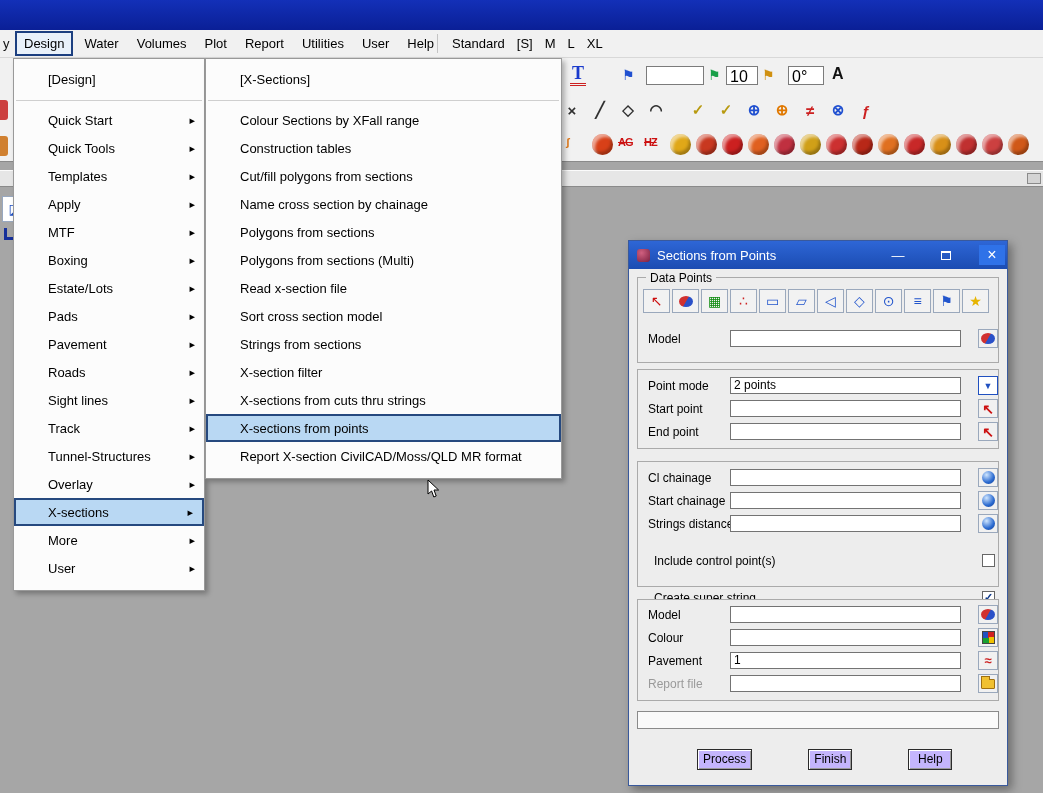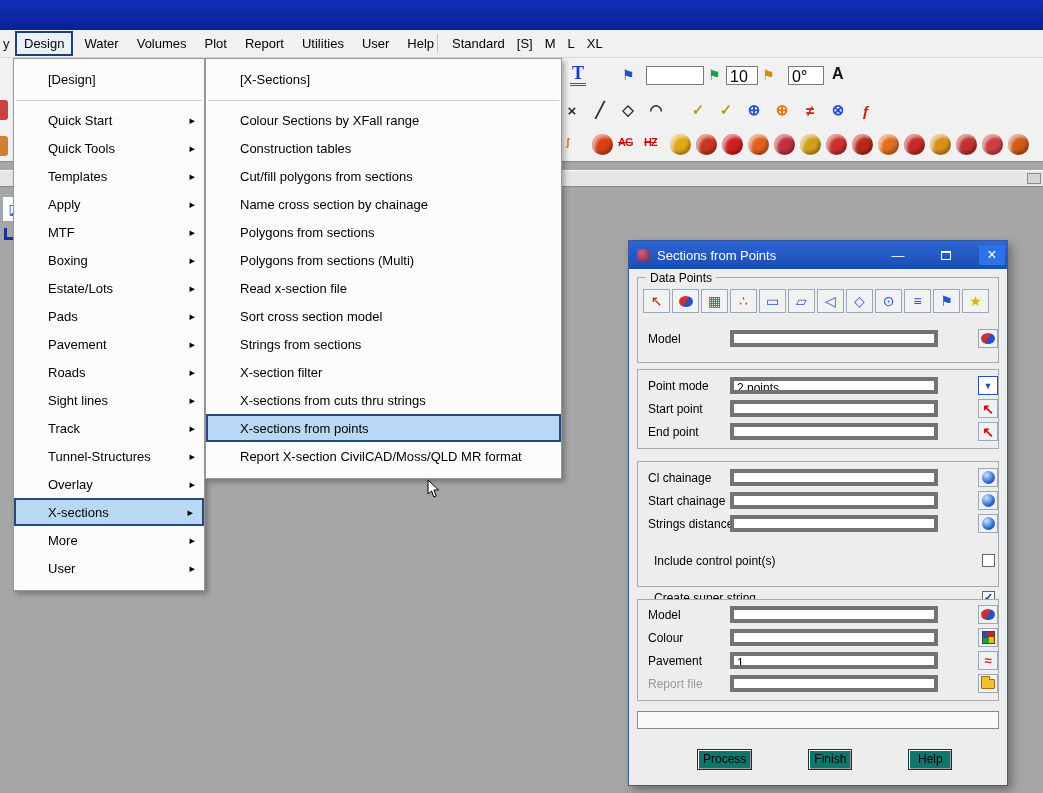--- a/index.html
+++ b/index.html
@@ -88,22 +88,22 @@
   .dp-icons{position:absolute;left:5px;top:11px;display:flex;gap:2px;}
   .dp-btn{width:27px;height:24px;background:#f2f2f2;border:1px solid #9aa8bc;display:flex;
           align-items:center;justify-content:center;font-size:14px;}
   .dp-model{position:absolute;left:0;top:50px;width:100%;}
   .sec-a{top:128px;height:80px;padding-top:5px;}
   .sec-b{top:220px;height:126px;padding-top:5px;}
   .sec-c{top:358px;height:102px;padding-top:4px;}
   .frow{position:relative;height:23px;}
   .flabel{position:absolute;left:10px;top:4px;}
   .frow.disabled .flabel{color:#9a9a9a;}
-  .finput{position:absolute;left:92px;top:2px;width:208px;height:17px;background:#fff;
-          border:4px solid #737373;padding:0 3px;line-height:15px;overflow:hidden;white-space:nowrap;}
+  .finput{position:absolute;left:92px;top:2px;width:231px;height:17px;background:#fff;
+          border:1px solid #737373;padding:0 3px;line-height:15px;overflow:hidden;white-space:nowrap;}
   .icon-btn{position:absolute;left:340px;top:1px;width:20px;height:19px;background:#f1f1f1;
             border:1px solid #9aa8bc;display:flex;align-items:center;justify-content:center;}
   .ib-dropdown-arrow{background:#fff;border-color:#2050c0;}
   .drop-glyph{color:#2050c0;font-size:9px;}
   .pick-glyph{color:#cc1111;font-weight:bold;font-size:14px;line-height:14px;}
   .circle-grad{width:13px;height:13px;border-radius:50%;
                background:radial-gradient(circle at 35% 30%,#cfe6ff,#2a6ad0 60%,#113a8e);}
   .disc{width:14px;height:11px;border-radius:50%;
         background:linear-gradient(120deg,#d03030 48%,#2a50c8 52%);}
   .palette{width:13px;height:13px;border:1px solid #444;
@@ -114,21 +114,21 @@
   .folder::before{content:"";position:absolute;left:-1px;top:-4px;width:7px;height:3px;
                   background:#f0c030;border:1px solid #a07010;border-bottom:none;}
   .cbrow{position:relative;height:22px;margin-top:15px;}
   .cb-label{position:absolute;left:16px;top:3px;}
   .checkbox{position:absolute;left:344px;top:3px;width:13px;height:13px;background:#fff;
             border:1px solid #666;display:flex;align-items:center;justify-content:center;
             font-size:11px;font-weight:bold;color:#103a8a;}
   .dlg-msg{position:absolute;left:8px;top:470px;width:362px;height:18px;background:#fafafa;
            border:1px solid #8a8a8a;}
   .dlg-buttons{position:absolute;left:8px;top:508px;width:362px;height:22px;display:flex;}
-  .dlg-btn{height:21px;background:#0f766e;border:1px solid #2b2b2b;text-align:center;
+  .dlg-btn{height:21px;background:#c4b5fd;border:1px solid #2b2b2b;text-align:center;
            box-shadow:inset 1px 1px 0 #fff, inset -1px -1px 0 #9a9a9a;padding:2px 5px;min-width:44px;}
   .dlg-btn.b0{margin-left:60px;} .dlg-btn.b1{margin-left:56px;} .dlg-btn.b2{margin-left:56px;}
 
   .cursor{position:absolute;left:427px;top:479px;z-index:40;}
 </style>
 </head>
 <body>
 
 <div class="screen">
 

